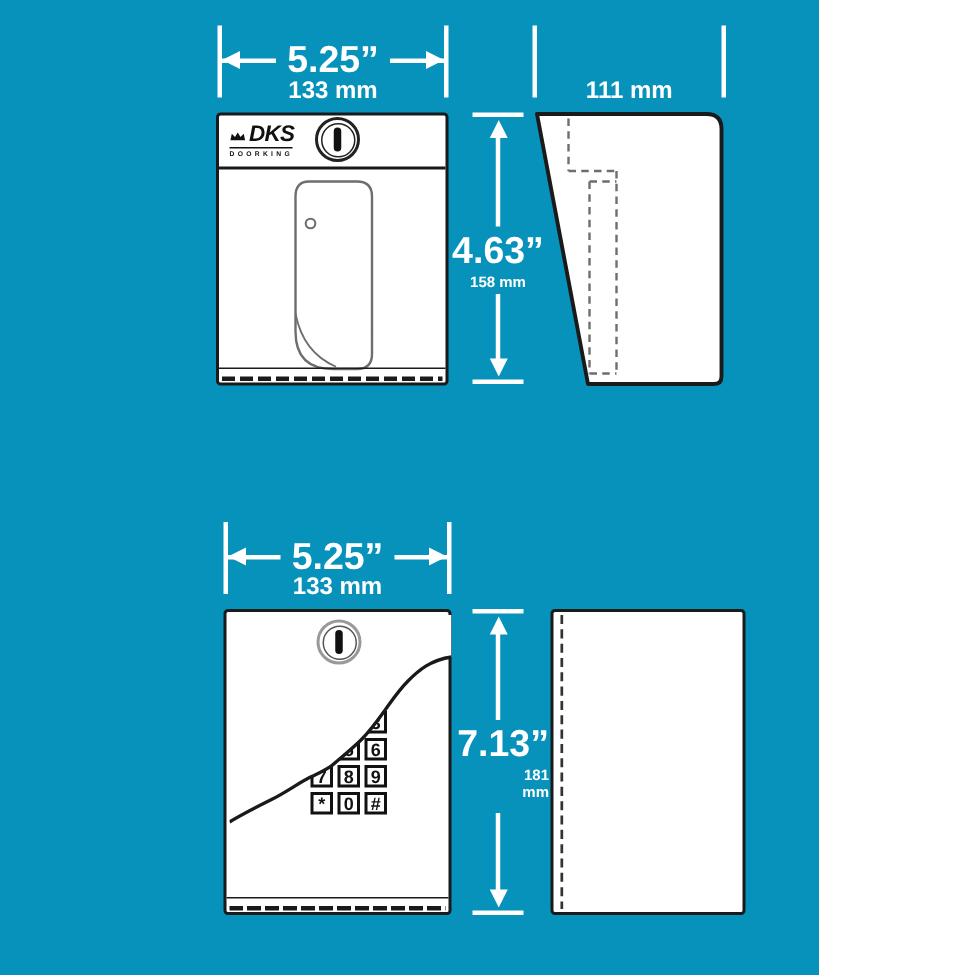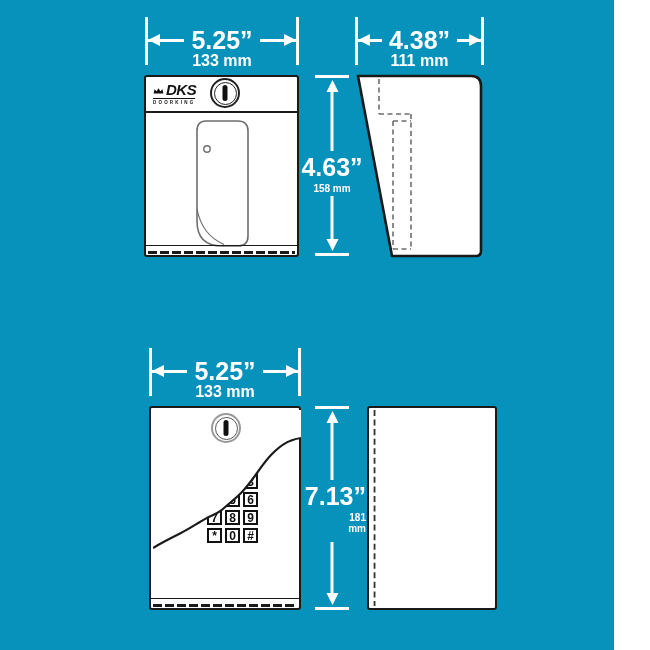--- a/index.html
+++ b/index.html
@@ -1,17 +1,17 @@
 <!DOCTYPE html>
 <html style="--background: #0792BB; --outline: #1A1A1A; --detail: #6E6E6E; --dim: #FFFFFF; --panel: #FFFFFF;"><head>
 <meta charset="utf-8">
 <style>
   html,body { margin:0; padding:0; }
   body { font-family: "Liberation Sans", sans-serif; }
-  .canvas { position:relative; width:614px; height:650px; background:var(--background,#0792BB); overflow:hidden; }
+  .canvas { position:relative; width:546px; height:650px; background:var(--background,#0792BB); overflow:hidden; }
 
   
   .devbox { position:absolute; background:var(--panel,#fff); border:2.5px solid var(--outline,#1a1a1a); border-radius:3px; box-sizing:border-box;padding-left:48px; }
 
   
   .u1-header { position:absolute; left:0; top:0; right:0; height:34px; border-bottom:2px solid var(--outline); }
   .brand { position:absolute; left:7px; top:5px; }
   .brand-row { display:flex; align-items:flex-end; gap:2px; }
   .crown { width:11px; height:8px; margin-bottom:2px; }
   .brand-name { font-size:15px; font-weight:bold; font-style:italic; color:#111; letter-spacing:-0.5px; line-height:1; }
@@ -78,25 +78,20 @@
       <div class="hline left"></div>
       <div class="dim-in">5.25”</div>
       <div class="hline right"></div>
     </div>
     <div class="dim-mm">133 mm</div>
   </div>
 
   <div class="hdim" style="left:355px; top:17px; width:129px;">
     <div class="cap left"></div>
     <div class="cap right"></div>
-    <div class="dim-row">
-      <div class="hline left"></div>
-      <div class="dim-in">4.38”</div>
-      <div class="hline right"></div>
-    </div>
     <div class="dim-mm">111 mm</div>
   </div>
 
   <div class="devbox" style="left:144px; top:75px; width:155px; height:182px;">
     <div class="u1-header">
       <div class="brand">
         <div class="brand-row">
           <svg class="crown" viewBox="0 0 18 10">
             <path d="M1,9 L2.5,2 L6,5.5 L9,0.5 L12,5.5 L15.5,2 L17,9 Z" fill="#111"></path>
           </svg>

